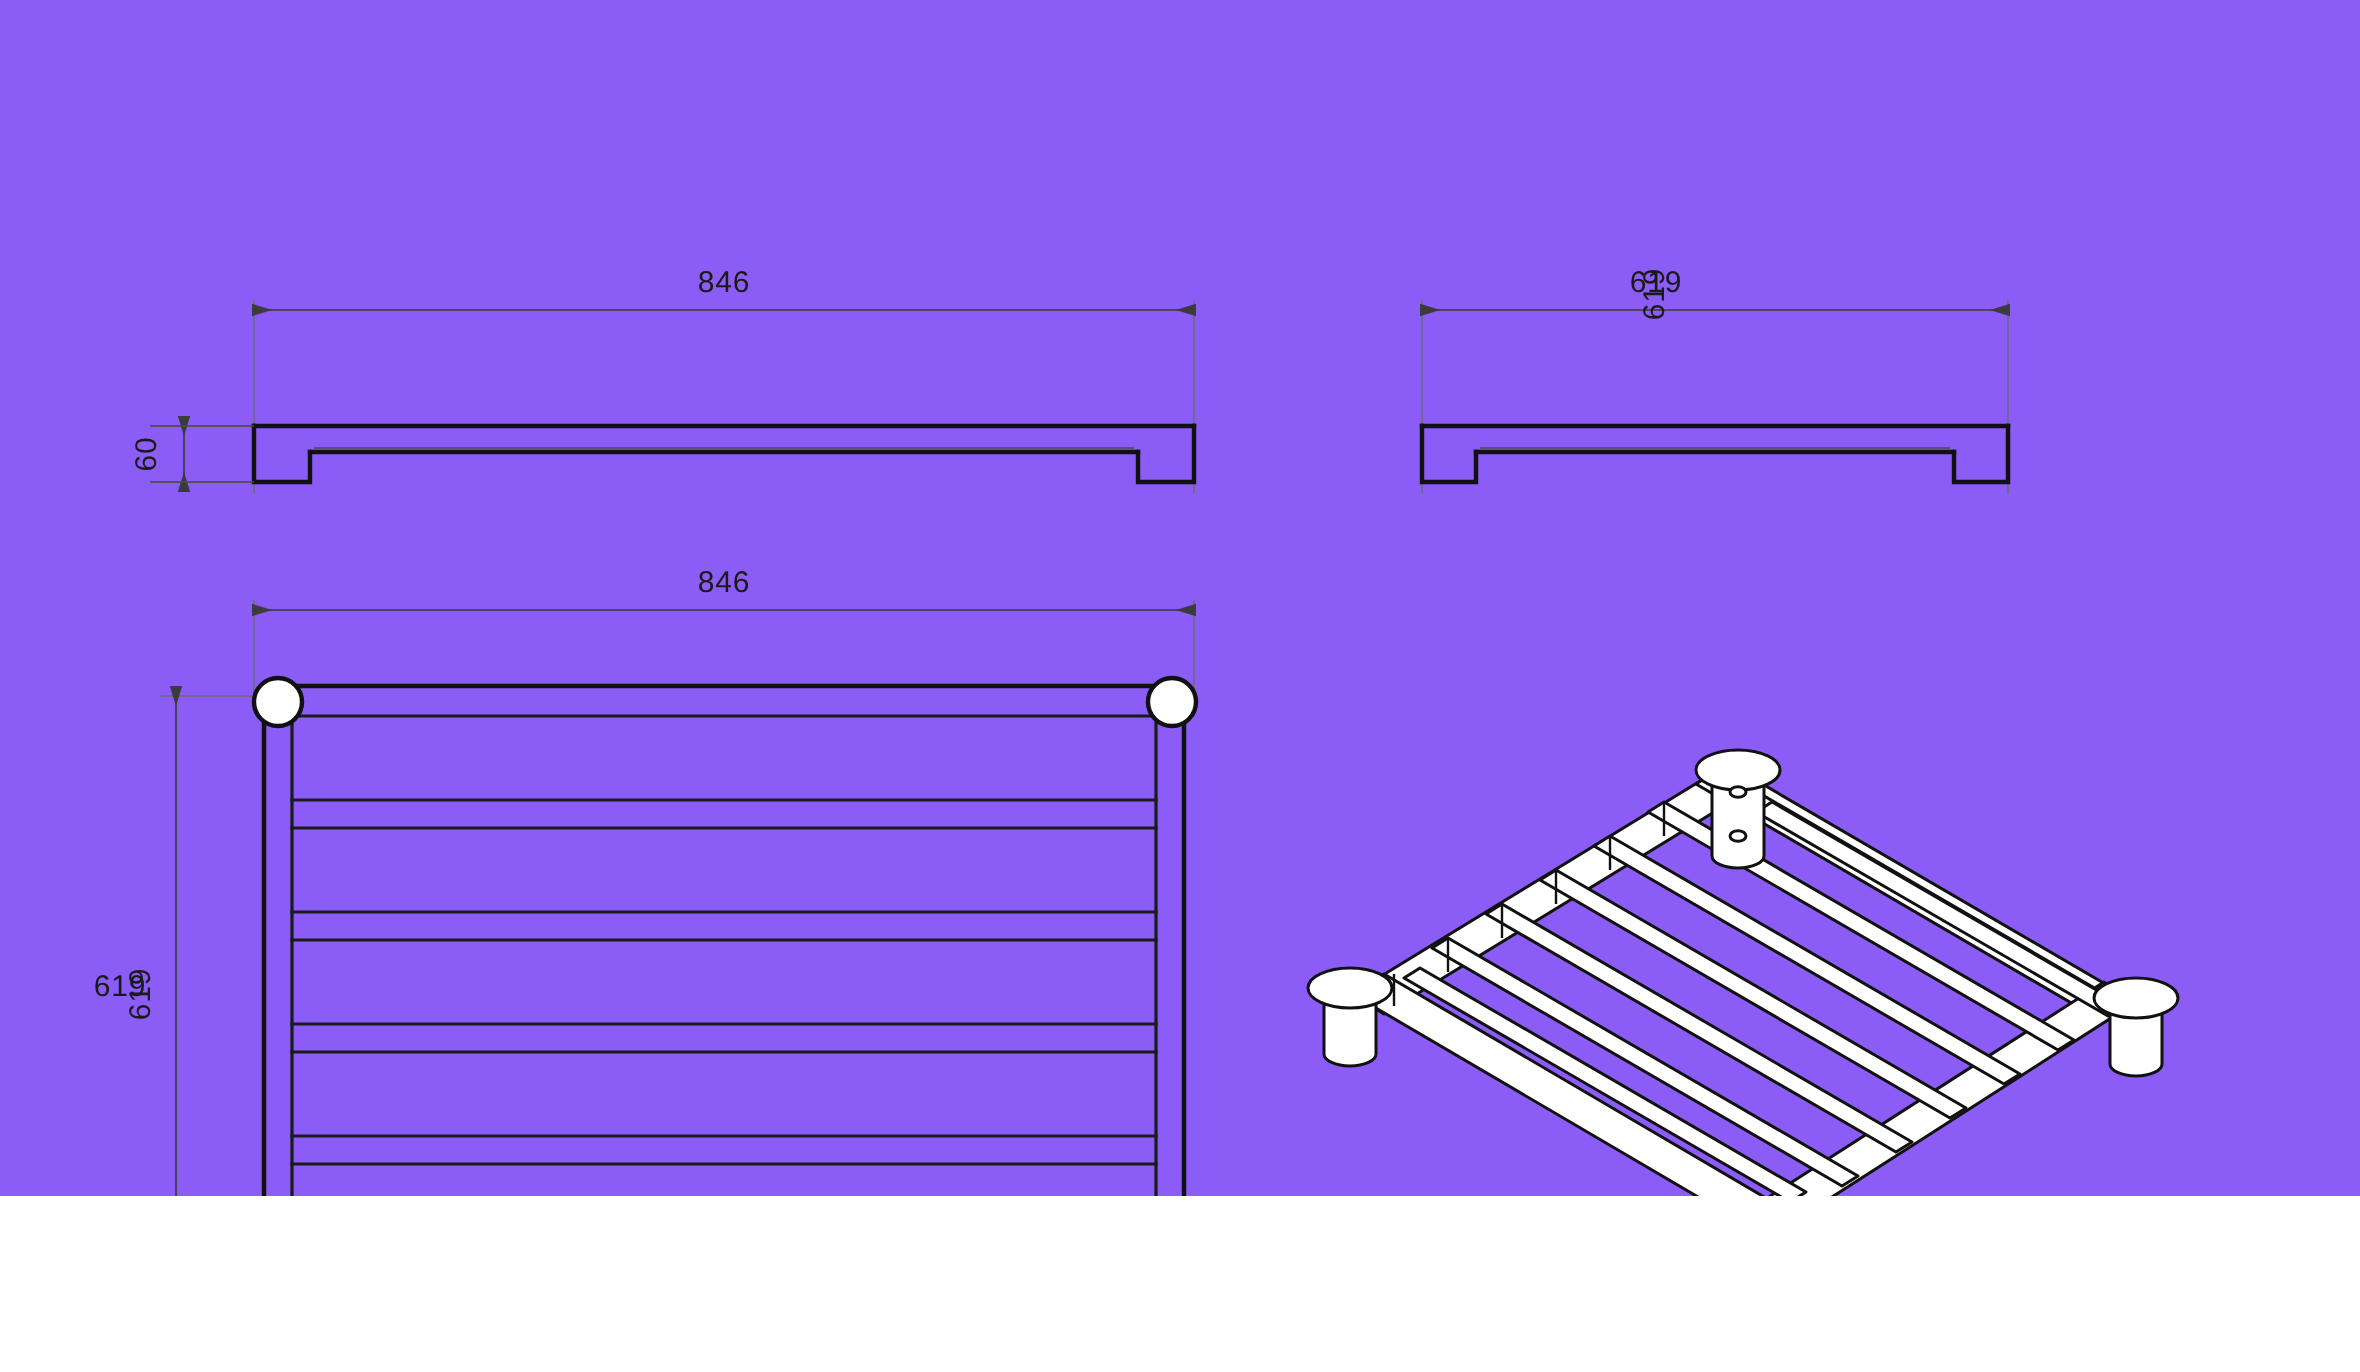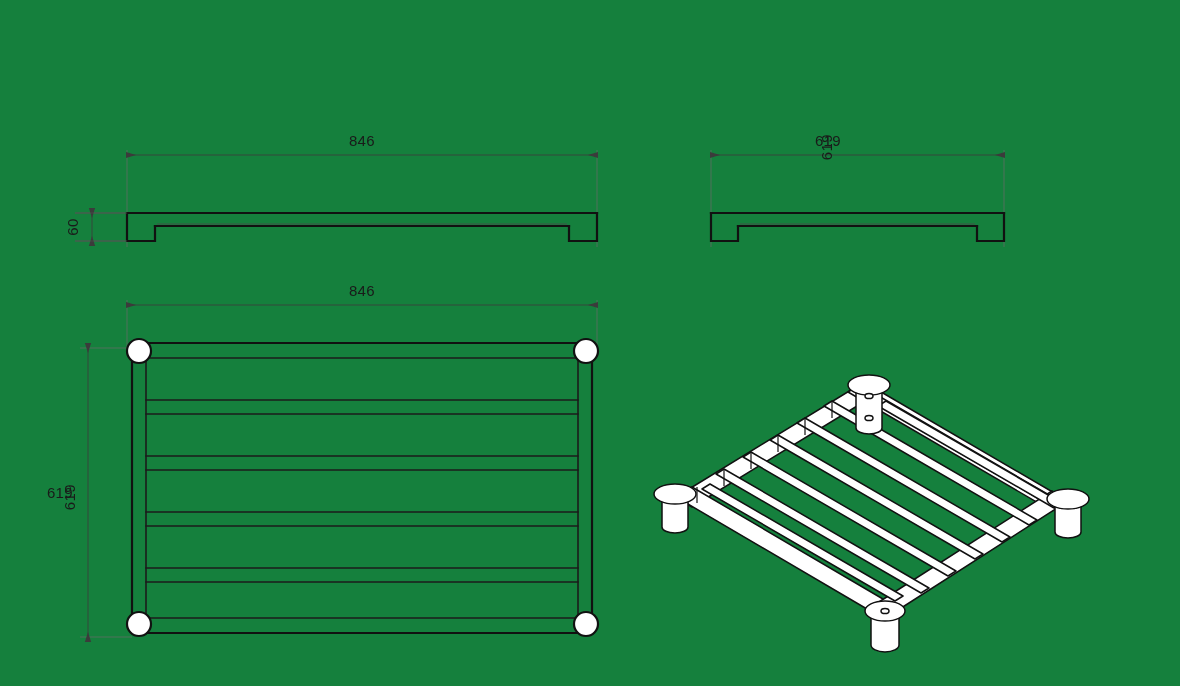--- a/index.html
+++ b/index.html
@@ -7,22 +7,22 @@
     margin: 0;
     padding: 0;
     background: #ffffff;
   }
   body {
     font-family: "Liberation Sans", sans-serif;
   }
   #sheet {
     position: relative;
     width: 1180px;
-    height: 686px;
-    background: #15803d;
+    height: 598px;
+    background: #8b5cf6;
     overflow: hidden;
   }
   #sheet svg {
     position: absolute;
     left: 0;
     top: 0;
     display: block;
   }
   text {
     font-family: "Liberation Sans", sans-serif;

